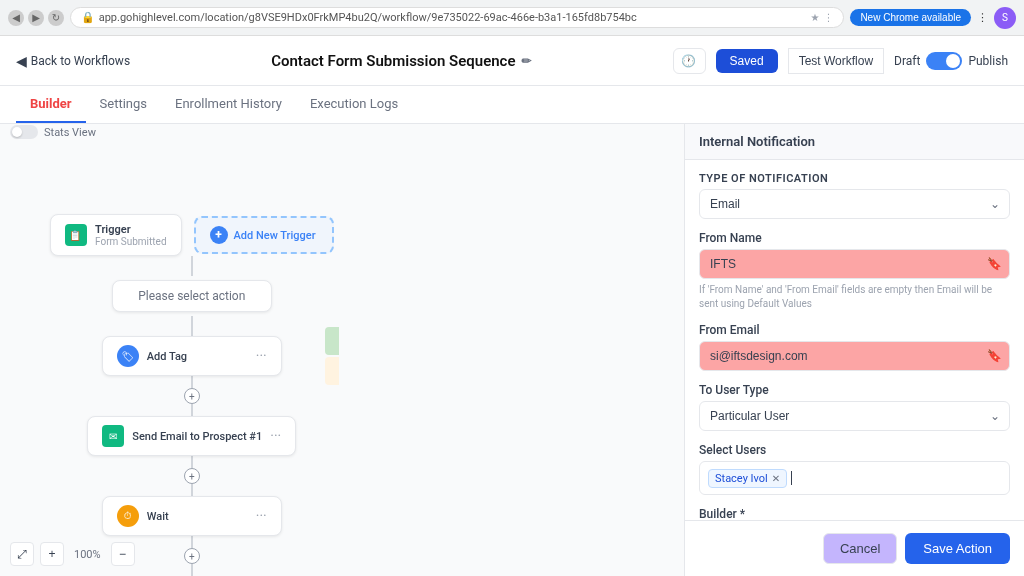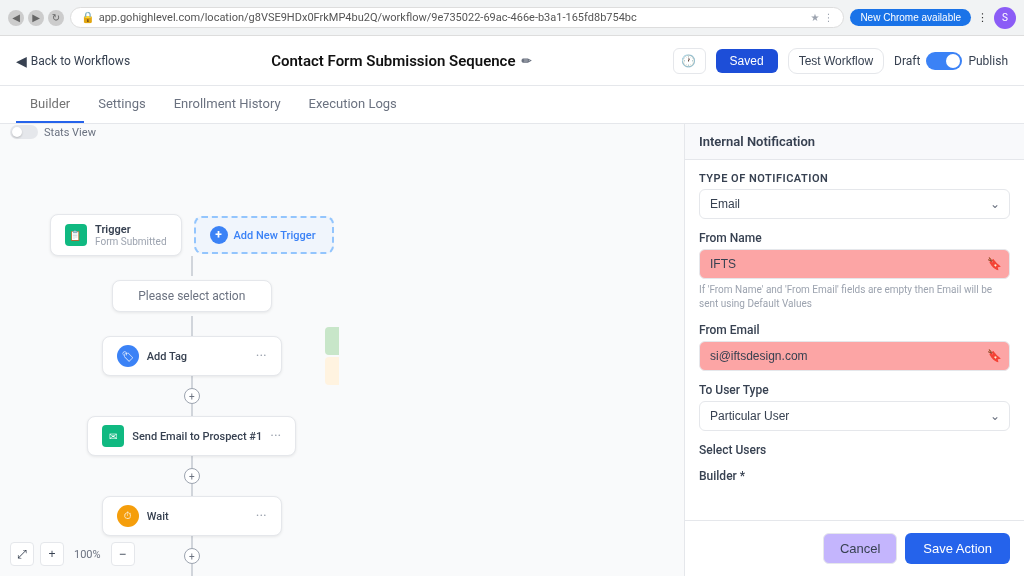--- a/index.html
+++ b/index.html
@@ -20,26 +20,26 @@
     .back-link { color: #374151; font-size: 12px; display: flex; align-items: center; gap: 4px; cursor: pointer; text-decoration: none; white-space: nowrap; }
     .back-icon { font-size: 14px; }
     .header-title { flex: 1; text-align: center; font-size: 15px; font-weight: 600; color: #111; display: flex; align-items: center; justify-content: center; gap: 6px; }
     .edit-icon { color: #6b7280; font-size: 12px; cursor: pointer; }
     .header-right { display: flex; align-items: center; gap: 10px; }
     .history-btn { background: none; border: 1px solid #e5e7eb; border-radius: 6px; padding: 5px 8px; cursor: pointer; color: #6b7280; font-size: 12px; }
     .saved-btn { background: #1d4ed8; color: white; border: none; border-radius: 6px; padding: 5px 14px; cursor: pointer; font-size: 12px; font-weight: 500; }
     .draft-toggle { display: flex; align-items: center; gap: 6px; font-size: 12px; color: #374151; }
     .toggle-track { width: 36px; height: 18px; background: #3b82f6; border-radius: 9px; position: relative; cursor: pointer; }
     .toggle-thumb { width: 14px; height: 14px; background: white; border-radius: 50%; position: absolute; top: 2px; right: 2px; }
-    .test-btn { background: none; border: 1px solid #e5e7eb; border-radius: 9px; padding: 5px 10px; cursor: pointer; font-size: 12px; color: #374151; }
+    .test-btn { background: none; border: 1px solid #e5e7eb; border-radius: 0; padding: 5px 10px; cursor: pointer; font-size: 12px; color: #374151; }
 
     
     .nav-tabs { background: white; border-bottom: 1px solid #e5e7eb; display: flex; padding: 0 16px; }
     .nav-tab { padding: 10px 14px; font-size: 13px; color: #6b7280; cursor: pointer; border-bottom: 2px solid transparent; text-decoration: none; }
-    .nav-tab.active { color: #737373; border-bottom-color: #2563eb; font-weight: 400; }
+    .nav-tab.active { color: #ef4444; border-bottom-color: #2563eb; font-weight: 700; }
 
     
     .main-content { flex: 1; display: flex; overflow: hidden; }
 
     
     .canvas-area { flex: 1; background: #f9fafb; position: relative; overflow: hidden; }
     .stats-toggle { position: absolute; top: 1px; left: 10px; display: flex; align-items: center; gap: 6px; font-size: 11px; color: #6b7280; z-index: 10; }
     .toggle-sm { width: 28px; height: 14px; background: #e5e7eb; border-radius: 7px; position: relative; cursor: pointer; }
     .toggle-sm-thumb { width: 10px; height: 10px; background: white; border-radius: 50%; position: absolute; top: 2px; left: 2px; box-shadow: 0 1px 2px rgba(0,0,0,0.2); }
 
@@ -281,20 +281,27 @@
           <select>
             <option>Particular User</option>
             <option>All Users</option>
             <option>Account User</option>
           </select>
         </div>
       </div>
 
       <div class="field-group">
         <label class="field-label-normal">Select Users</label>
+        <div class="tag-input-area">
+          <div class="tag-chip">
+            <span>Stacey Ivol</span>
+            <span class="tag-chip-x">✕</span>
+          </div>
+          <div class="tag-cursor"></div>
+        </div>
       </div>
 
       <div class="field-group">
         <label class="field-label-normal">Builder *</label>
 
       </div>
 
     </div>
 
     <div class="panel-footer">

